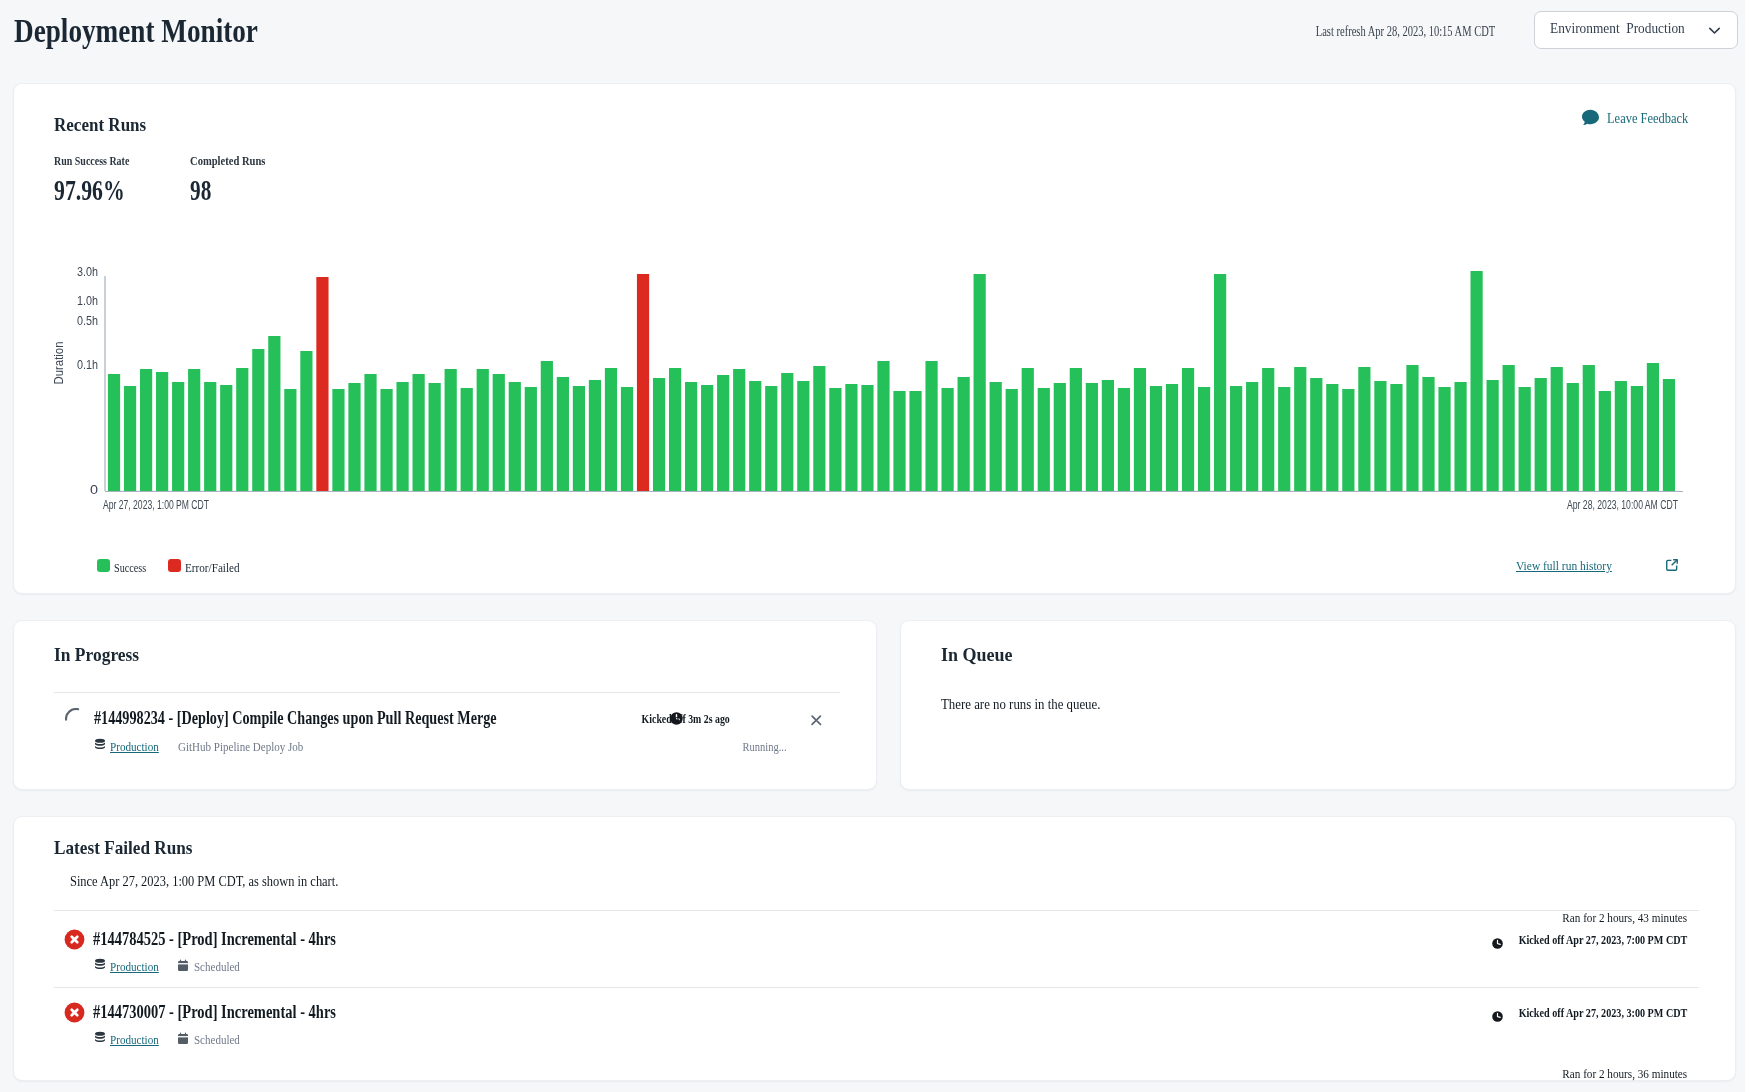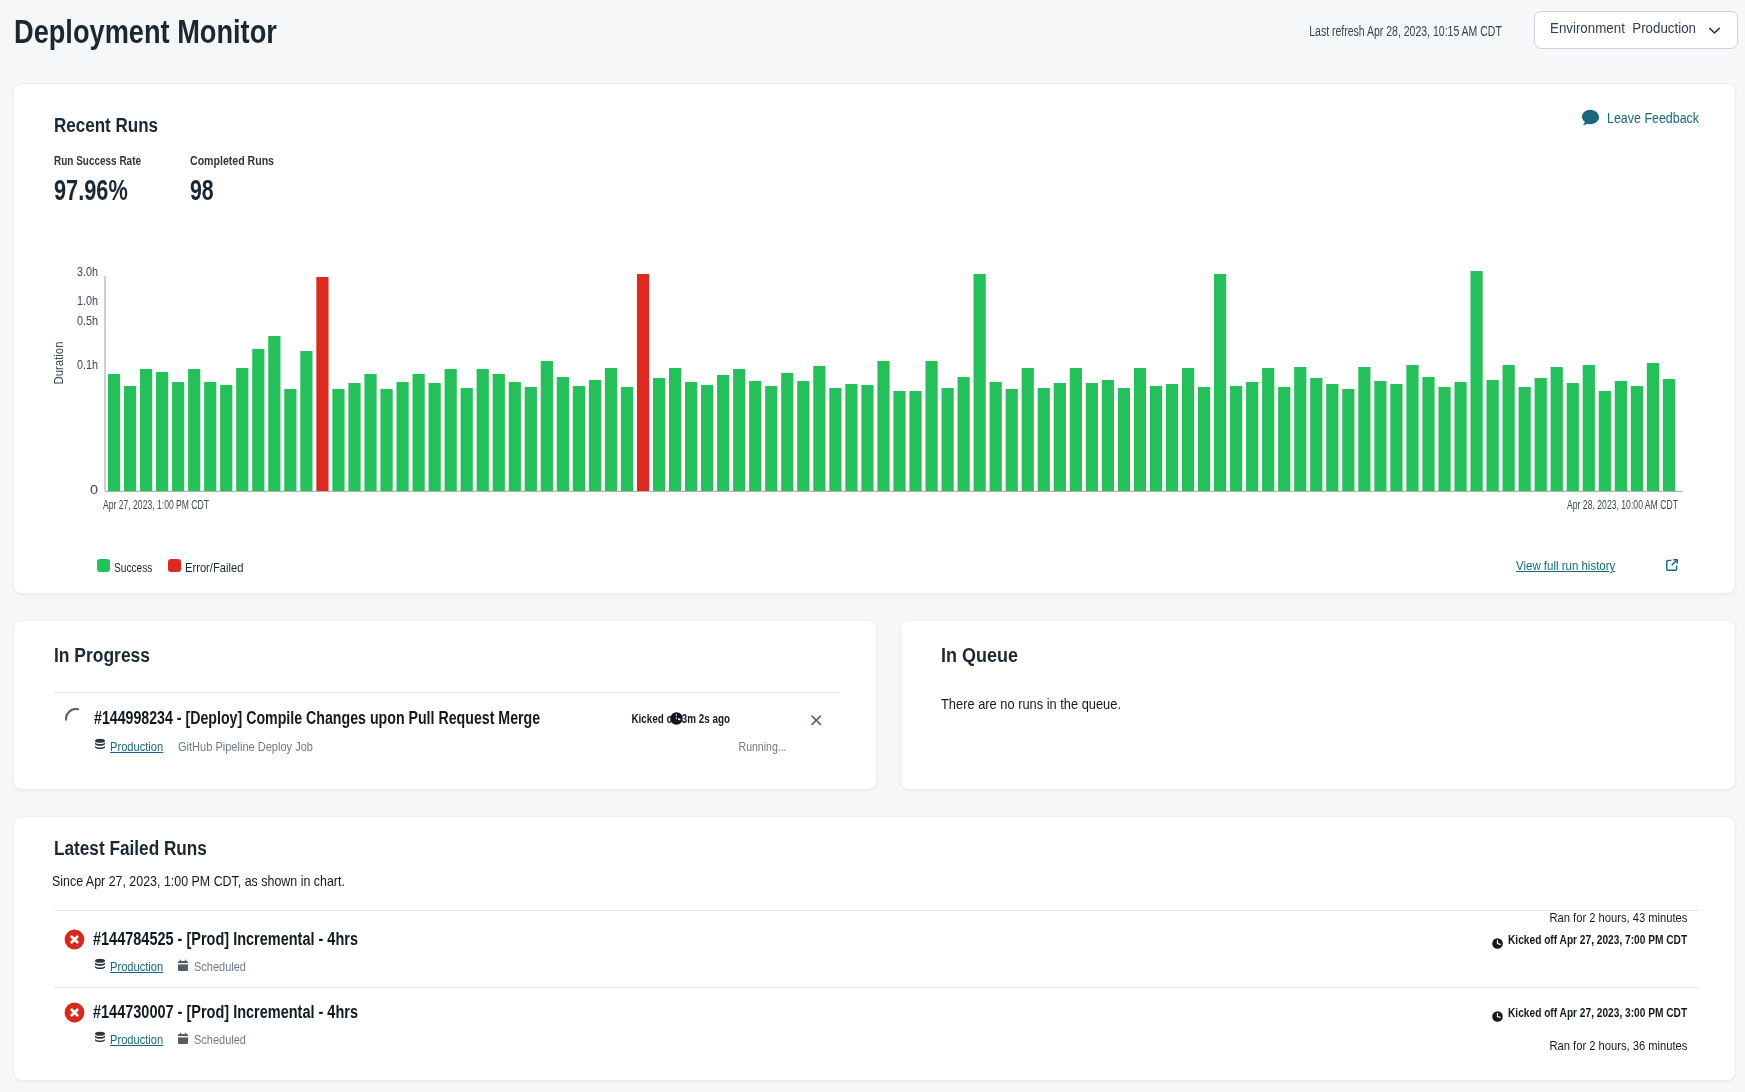--- a/index.html
+++ b/index.html
@@ -1,22 +1,22 @@
 <!DOCTYPE html>
 <html><head><meta charset="utf-8">
 <style>
 * { margin:0; padding:0; box-sizing:border-box; }
 html,body { width:1745px; height:1092px; background:#f5f7f9; font-family:"Liberation Sans",sans-serif; position:relative; overflow:hidden; }
 .card { position:absolute; background:#fff; border-radius:9px; border:1px solid #eceef1; box-shadow:0 1px 2px rgba(16,24,32,.05); }
-.abs { position:absolute; }
+.abs { position:absolute;font-family:Liberation Serif, serif; }
 </style></head>
 <body>
 
 <div class="abs" style="left:14px;top:13px"><span style="display:inline-block;white-space:pre;font-weight:bold;font-size:33px;color:#1b2733;transform:scaleX(0.824);transform-origin:left center">Deployment Monitor</span></div>
-<div class="abs" style="right:243px;top:22px"><span style="display:inline-block;white-space:pre;font-size:14px;color:#39434e;transform:scaleX(0.75);transform-origin:right center">Last refresh Apr 28, 2023, 10:15 AM CDT</span></div>
+<div class="abs" style="right:250px;top:22px"><span style="display:inline-block;white-space:pre;font-size:14px;color:#39434e;transform:scaleX(0.75);transform-origin:right center">Last refresh Apr 28, 2023, 10:15 AM CDT</span></div>
 <div class="abs" style="left:1534px;top:11px;width:204px;height:38px;background:#fff;border:1px solid #ccd2d8;border-radius:7px"></div>
 <div class="abs" style="left:1550px;top:19px"><span style="display:inline-block;white-space:pre;font-size:15.5px;color:#323e4e;transform:scaleX(0.86);transform-origin:left center">Environment&nbsp;&nbsp;Production</span></div>
 <div class="abs" style="left:1707px;top:23px"><svg width="15" height="15" viewBox="0 0 24 24" fill="none" stroke="#323e4e" stroke-width="2.6" stroke-linecap="round" stroke-linejoin="round">
       <path d="M4.5 8.5L12 16l7.5-7.5"></path>
     </svg></div>
 
 <div class="card" style="left:13px;top:83px;width:1723px;height:511px"></div>
 <div class="abs" style="left:54px;top:114px"><span style="display:inline-block;white-space:pre;font-weight:bold;font-size:19.5px;color:#1b2733;transform:scaleX(0.873);transform-origin:left center">Recent Runs</span></div>
 <div class="abs" style="left:1581px;top:109px"><svg width="19" height="17" viewBox="0 0 24 22" fill="#17697a">
       <path d="M12 1C5.9 1 1 5 1 9.9c0 2.6 1.4 5 3.6 6.6-.2 1.2-.8 2.9-2.2 4.1 0 0 2.9.2 5.4-1.6 1.3.4 2.7.7 4.2.7 6.1 0 11-4 11-8.9S18.1 1 12 1z"></path>
@@ -174,21 +174,21 @@
 <div class="abs" style="left:110px;top:737px"><span style="display:inline-block;white-space:pre;font-size:12.5px;color:#17697a;text-decoration:underline;transform:scaleX(0.89);transform-origin:left center">Production</span></div>
 <div class="abs" style="left:178px;top:737px"><span style="display:inline-block;white-space:pre;font-size:12.5px;color:#70798a;transform:scaleX(0.883);transform-origin:left center">GitHub Pipeline Deploy Job</span></div>
 <div class="abs" style="right:958px;top:736.5px"><span style="display:inline-block;white-space:pre;font-size:13.5px;color:#70798a;transform:scaleX(0.78);transform-origin:right center">Running...</span></div>
 
 <div class="card" style="left:900px;top:620px;width:836px;height:170px"></div>
 <div class="abs" style="left:941px;top:644px"><span style="display:inline-block;white-space:pre;font-weight:bold;font-size:19.5px;color:#1b2733;transform:scaleX(0.923);transform-origin:left center">In Queue</span></div>
 <div class="abs" style="left:941px;top:695px"><span style="display:inline-block;white-space:pre;font-size:14.5px;color:#121a21;transform:scaleX(0.886);transform-origin:left center">There are no runs in the queue.</span></div>
 
 <div class="card" style="left:13px;top:816px;width:1723px;height:265px"></div>
 <div class="abs" style="left:54px;top:837px"><span style="display:inline-block;white-space:pre;font-weight:bold;font-size:19.5px;color:#1b2733;transform:scaleX(0.882);transform-origin:left center">Latest Failed Runs</span></div>
-<div class="abs" style="left:52px;top:872px"><span style="display:inline-block;white-space:pre;font-size:14.5px;color:#121a21;transform:scaleX(0.857);transform-origin:left center">Since Apr 27, 2023, 1:00 PM CDT, as shown in chart.</span></div>
+<div class="abs" style="left:70px;top:872px"><span style="display:inline-block;white-space:pre;font-size:14.5px;color:#121a21;transform:scaleX(0.857);transform-origin:left center">Since Apr 27, 2023, 1:00 PM CDT, as shown in chart.</span></div>
 <div class="abs" style="left:54px;top:910px;width:1645px;height:1px;background:#e4e7ea"></div>
 
 <div class="abs" style="left:64px;top:929px"><svg width="21" height="21" viewBox="0 0 24 24">
       <circle cx="12" cy="12" r="11.3" fill="#d8291f"></circle>
       <path d="M8.8 8.8l6.4 6.4M15.2 8.8l-6.4 6.4" stroke="#fff" stroke-width="3.1" stroke-linecap="round"></path>
     </svg></div>
 <div class="abs" style="left:93px;top:929px"><span style="display:inline-block;white-space:pre;font-weight:bold;font-size:18px;color:#121a21;transform:scaleX(0.805);transform-origin:left center">#144784525 - [Prod] Incremental - 4hrs</span></div>
 <div class="abs" style="left:94px;top:958px"><svg width="12" height="14" viewBox="0 0 24 26" fill="#2b3640">
       <ellipse cx="12" cy="4.6" rx="10" ry="4"></ellipse>
       <path d="M2 8.2c2 2 5.8 3 10 3s8-1 10-3v3.4c-2 2-5.8 3-10 3s-8-1-10-3z"></path>
@@ -222,13 +222,13 @@
 <div class="abs" style="left:177px;top:1031px"><svg width="12" height="13" viewBox="0 0 24 26" fill="#545d66">
       <path d="M7 1c.7 0 1.2.5 1.2 1.2V4h7.6V2.2c0-.7.5-1.2 1.2-1.2s1.2.5 1.2 1.2V4h1.3A2.5 2.5 0 0 1 22 6.5v15a2.5 2.5 0 0 1-2.5 2.5h-15A2.5 2.5 0 0 1 2 21.5v-15A2.5 2.5 0 0 1 4.5 4h1.3V2.2C5.8 1.5 6.3 1 7 1z"></path>
       <rect x="2" y="8.2" width="20" height="2.6" fill="#fff"></rect>
     </svg></div>
 <div class="abs" style="left:194px;top:1030px"><span style="display:inline-block;white-space:pre;font-size:12.5px;color:#70798a;transform:scaleX(0.88);transform-origin:left center">Scheduled</span></div>
 <div class="abs" style="left:1492px;top:1008px"><svg width="11" height="11" viewBox="0 0 24 24">
       <circle cx="12" cy="12" r="11.5" fill="#14181c"></circle>
       <path d="M12 5.2V12l6 1.8" stroke="#fff" stroke-width="2.6" fill="none" stroke-linecap="round"></path>
     </svg></div>
 <div class="abs" style="right:58px;top:1002.5px"><span style="display:inline-block;white-space:pre;font-weight:bold;font-size:13.5px;color:#121a21;transform:scaleX(0.752);transform-origin:right center">Kicked off Apr 27, 2023, 3:00 PM CDT</span></div>
-<div class="abs" style="right:58px;top:1036px"><span style="display:inline-block;white-space:pre;font-size:13px;color:#121a21;transform:scaleX(0.86);transform-origin:right center">Ran for 2 hours, 36 minutes</span></div>
+<div class="abs" style="right:58px;top:1064px"><span style="display:inline-block;white-space:pre;font-size:13px;color:#121a21;transform:scaleX(0.86);transform-origin:right center">Ran for 2 hours, 36 minutes</span></div>
 
 </body></html>

